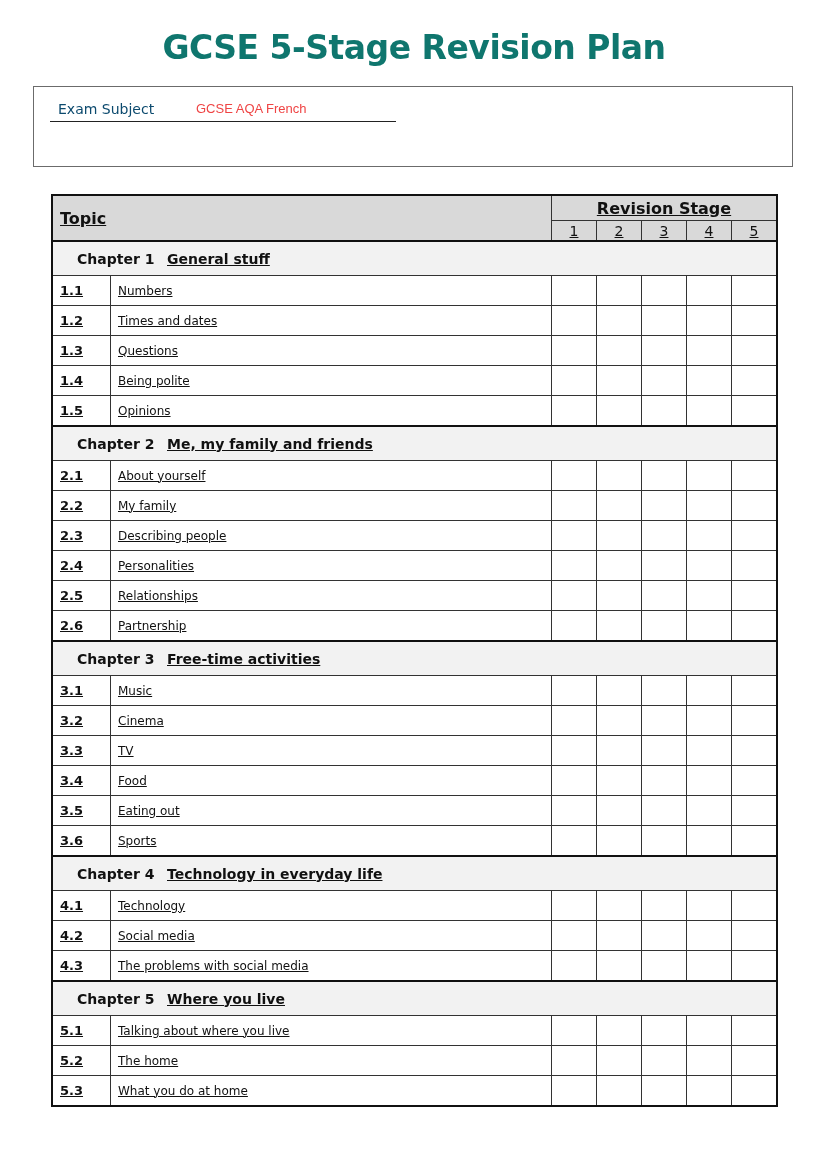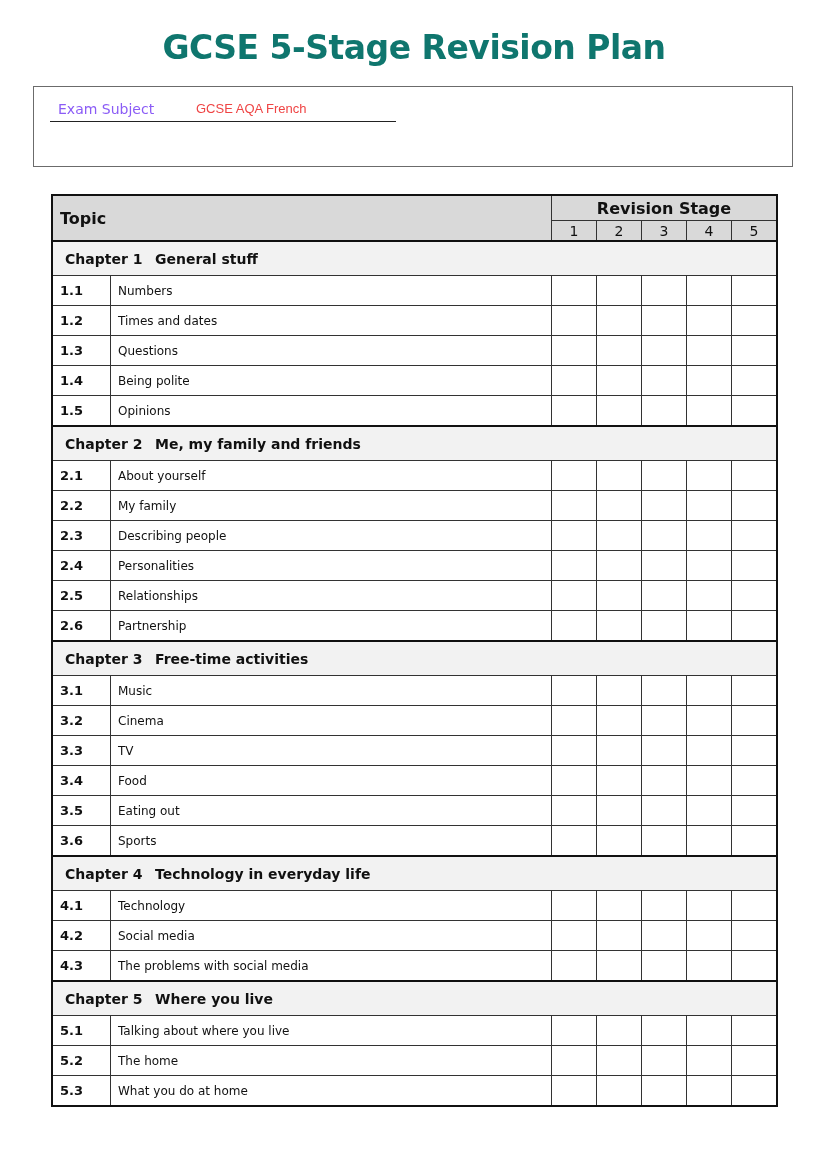--- a/index.html
+++ b/index.html
@@ -1,32 +1,32 @@
 <!DOCTYPE html>
 <html><head>
 <meta charset="utf-8">
 <style>
   html, body { margin: 0; padding: 0; background: #ffffff; }
   body { width: 828px; height: 1171px; position: relative; font-family: "Liberation Sans", sans-serif; color: #111; overflow: hidden; }
   .title { position: absolute; left: 0; right: 0; top: 28px; text-align: center; font-size: 33px; font-weight: bold; font-family: "DejaVu Sans", sans-serif; letter-spacing: -0.5px; color: #0f766e; }
   .info-box { position: absolute; left: 33px; top: 86px; width: 760px; height: 81px; border: 1px solid #6b6b6b; box-sizing: border-box; }
   .field { position: absolute; border-bottom: 1px solid #222; height: 22px; box-sizing: border-box; }
-  .field .lbl { position: absolute; left: 8px; top: 1px; font-size: 14px; font-family: "DejaVu Sans", sans-serif; color: #8b5cf6; }
+  .field .lbl { position: absolute; left: 8px; top: 1px; font-size: 14px; font-family: "DejaVu Sans", sans-serif; color: #0c4a6e; }
   .field .val { position: absolute; left: 146px; top: 1px; font-size: 13px; color: #ef4444; }
   .f-subject { left: 16px; top: 13px; width: 346px; }
   .f-series { left: 379px; top: 13px; width: 348px; }
   .f-content { left: 16px; top: 49px; width: 346px; }
 
-  table.plan { position: absolute; left: 51px; top: 194px; width: 727px; border-collapse: collapse; font-family: "DejaVu Sans", sans-serif; }
+  table.plan { position: absolute; left: 51px; top: 194px; width: 727px; border-collapse: collapse; font-family: "DejaVu Sans", sans-serif; text-decoration: underline; }
   table.plan td, table.plan th { border: 1px solid #333; padding: 0; }
   table.plan { border: 2px solid #111; }
   .hdr-topic { background: #d9d9d9; text-align: left; font-size: 16px; font-weight: bold; padding-left: 7px !important; width: 494px; border-bottom: 2px solid #111 !important; }
   .hdr-stage { background: #d9d9d9; font-size: 16px; font-weight: bold; text-align: center; height: 24px; }
   .hdr-num { background: #d9d9d9; font-size: 14px; font-weight: normal; text-align: center; height: 19px; border-bottom: 2px solid #111 !important; }
-  tr.chapter td { background: #f2f2f2; height: 33px; font-size: 14px; font-weight: bold; padding-left: 12px; border-top: 2px solid #111; }
+  tr.chapter td { background: #f2f2f2; height: 33px; font-size: 14px; font-weight: bold; padding-left: 24px; border-top: 2px solid #111; }
   tr.chapter .ch-num { display: inline-block; width: 90px; }
   tr.item td { height: 29px; }
   td.code { width: 50px; font-size: 13px; font-weight: bold; padding-left: 7px !important; }
   td.topic { font-size: 12px; padding-left: 7px !important; }
   td.cell { width: 44px; }
 </style>
 </head>
 <body>
 
 <div class="title">GCSE 5-Stage Revision Plan</div>

